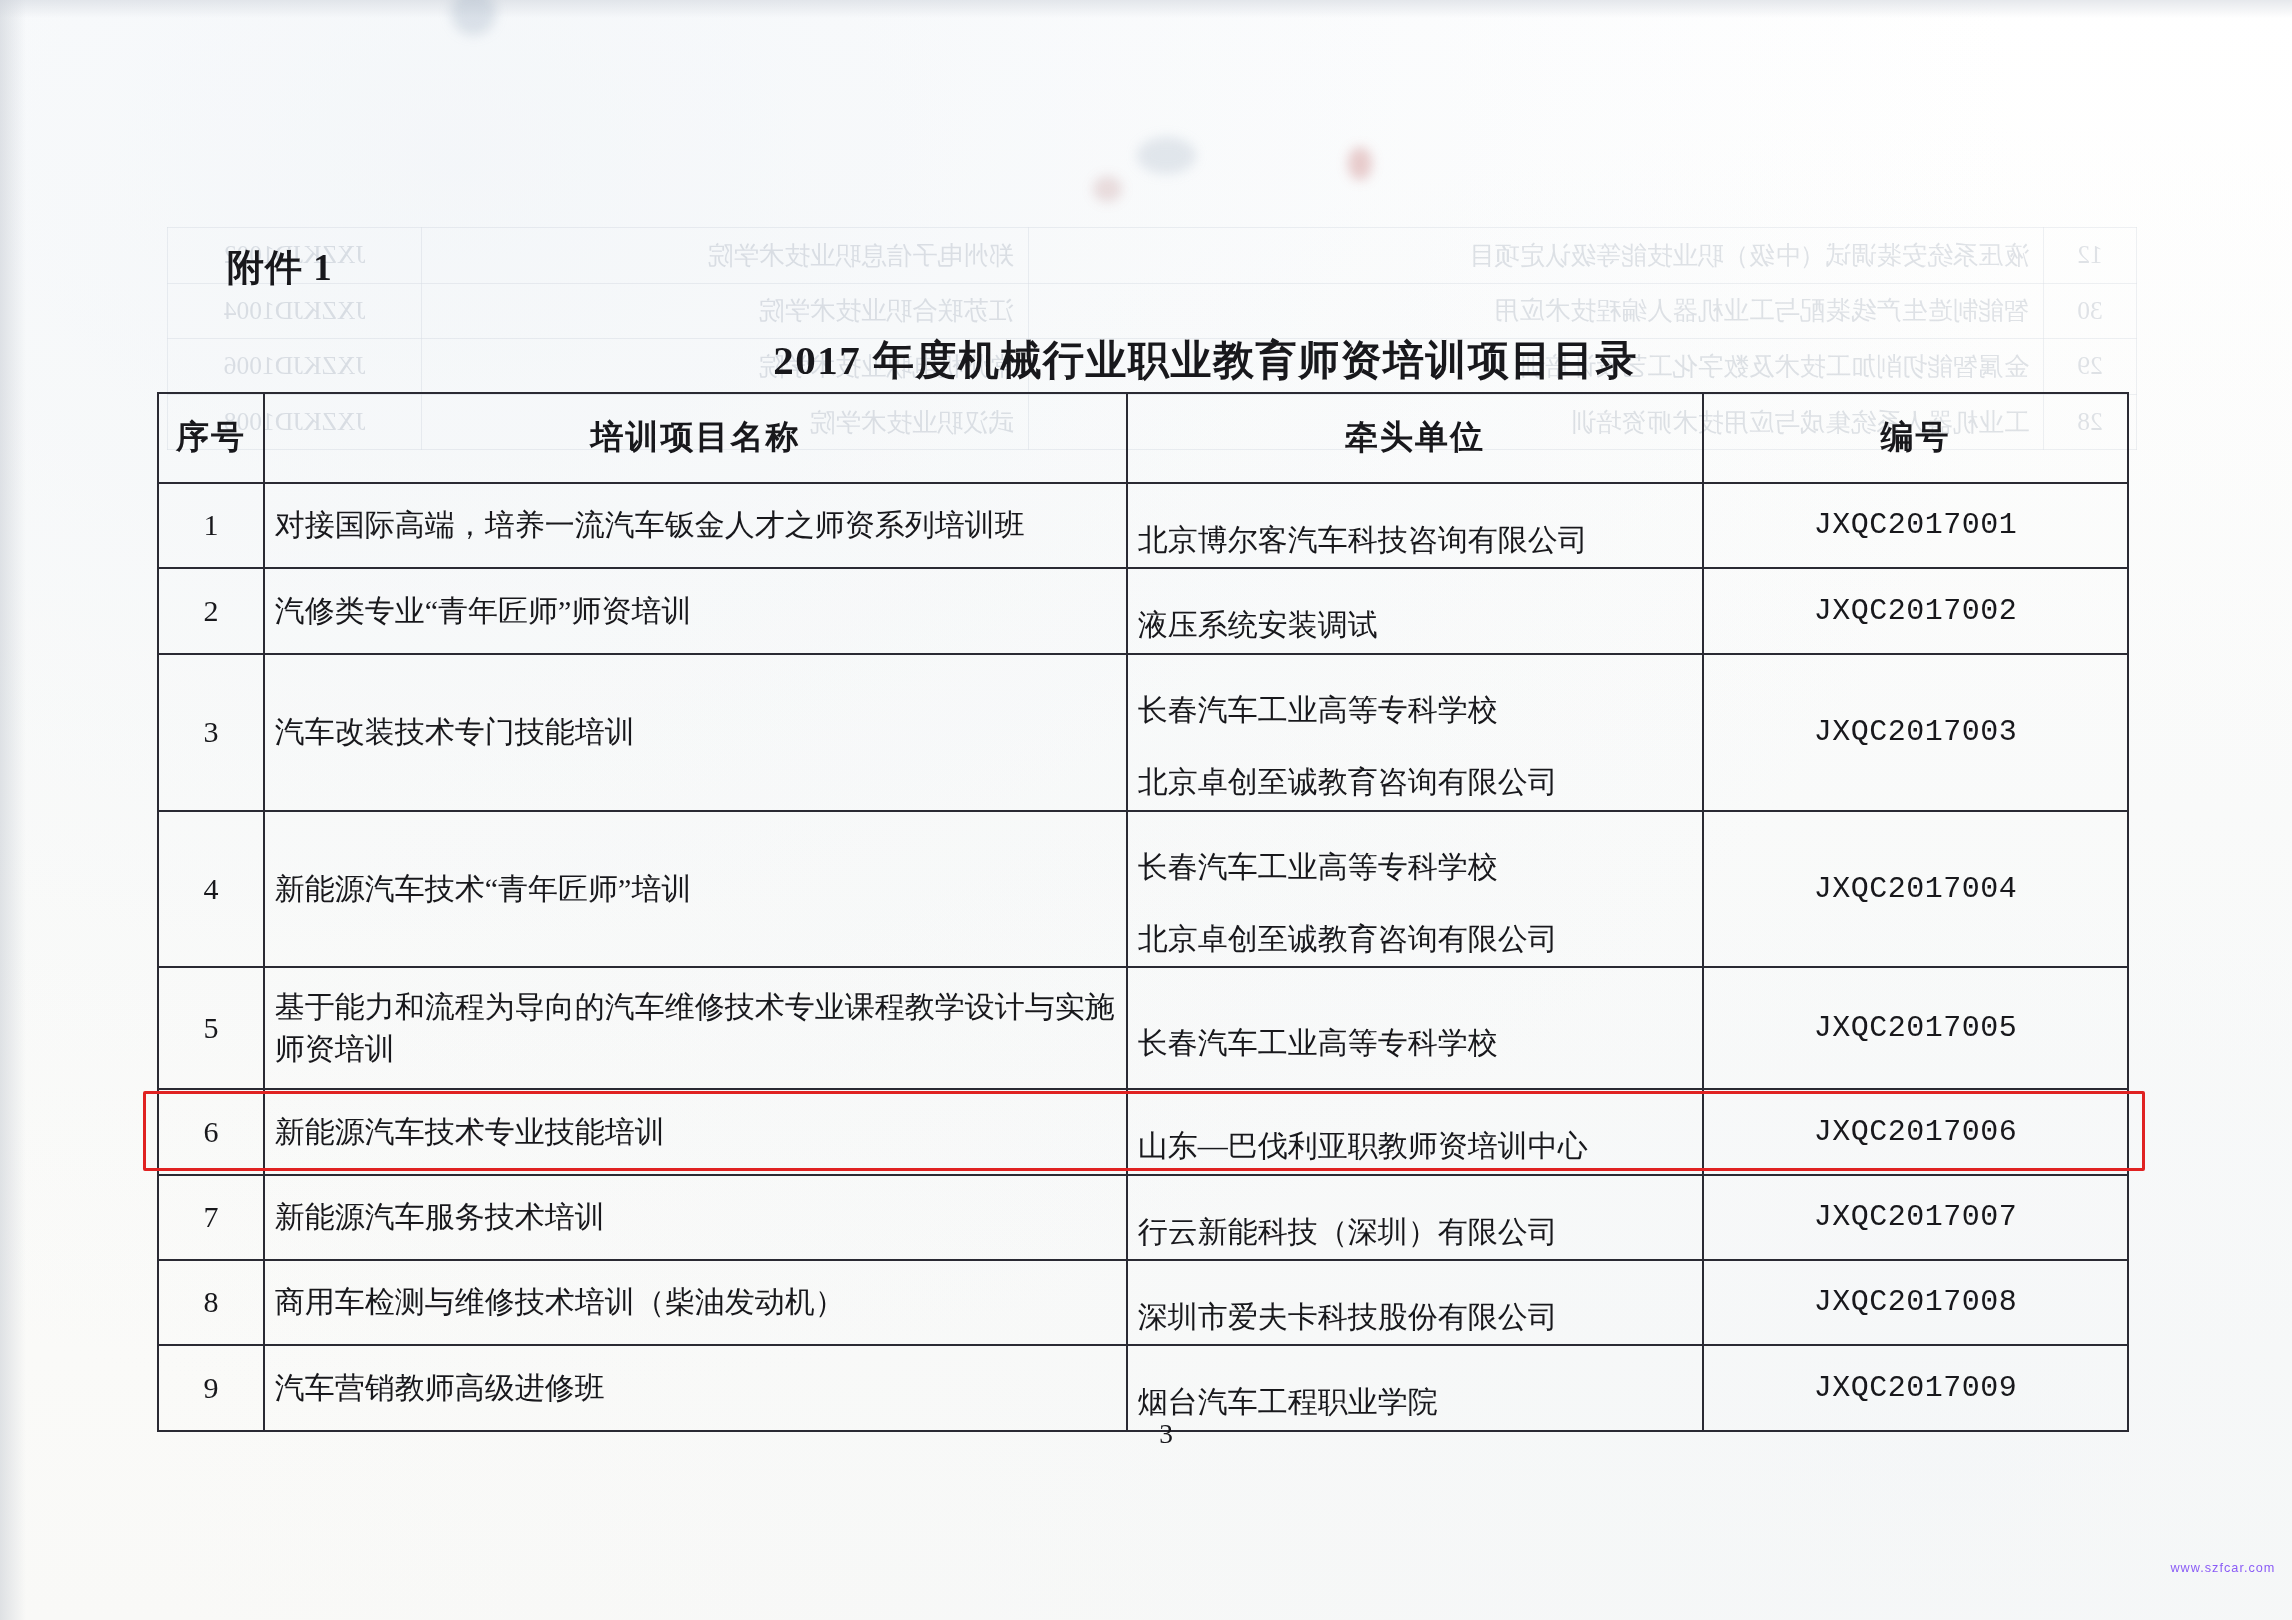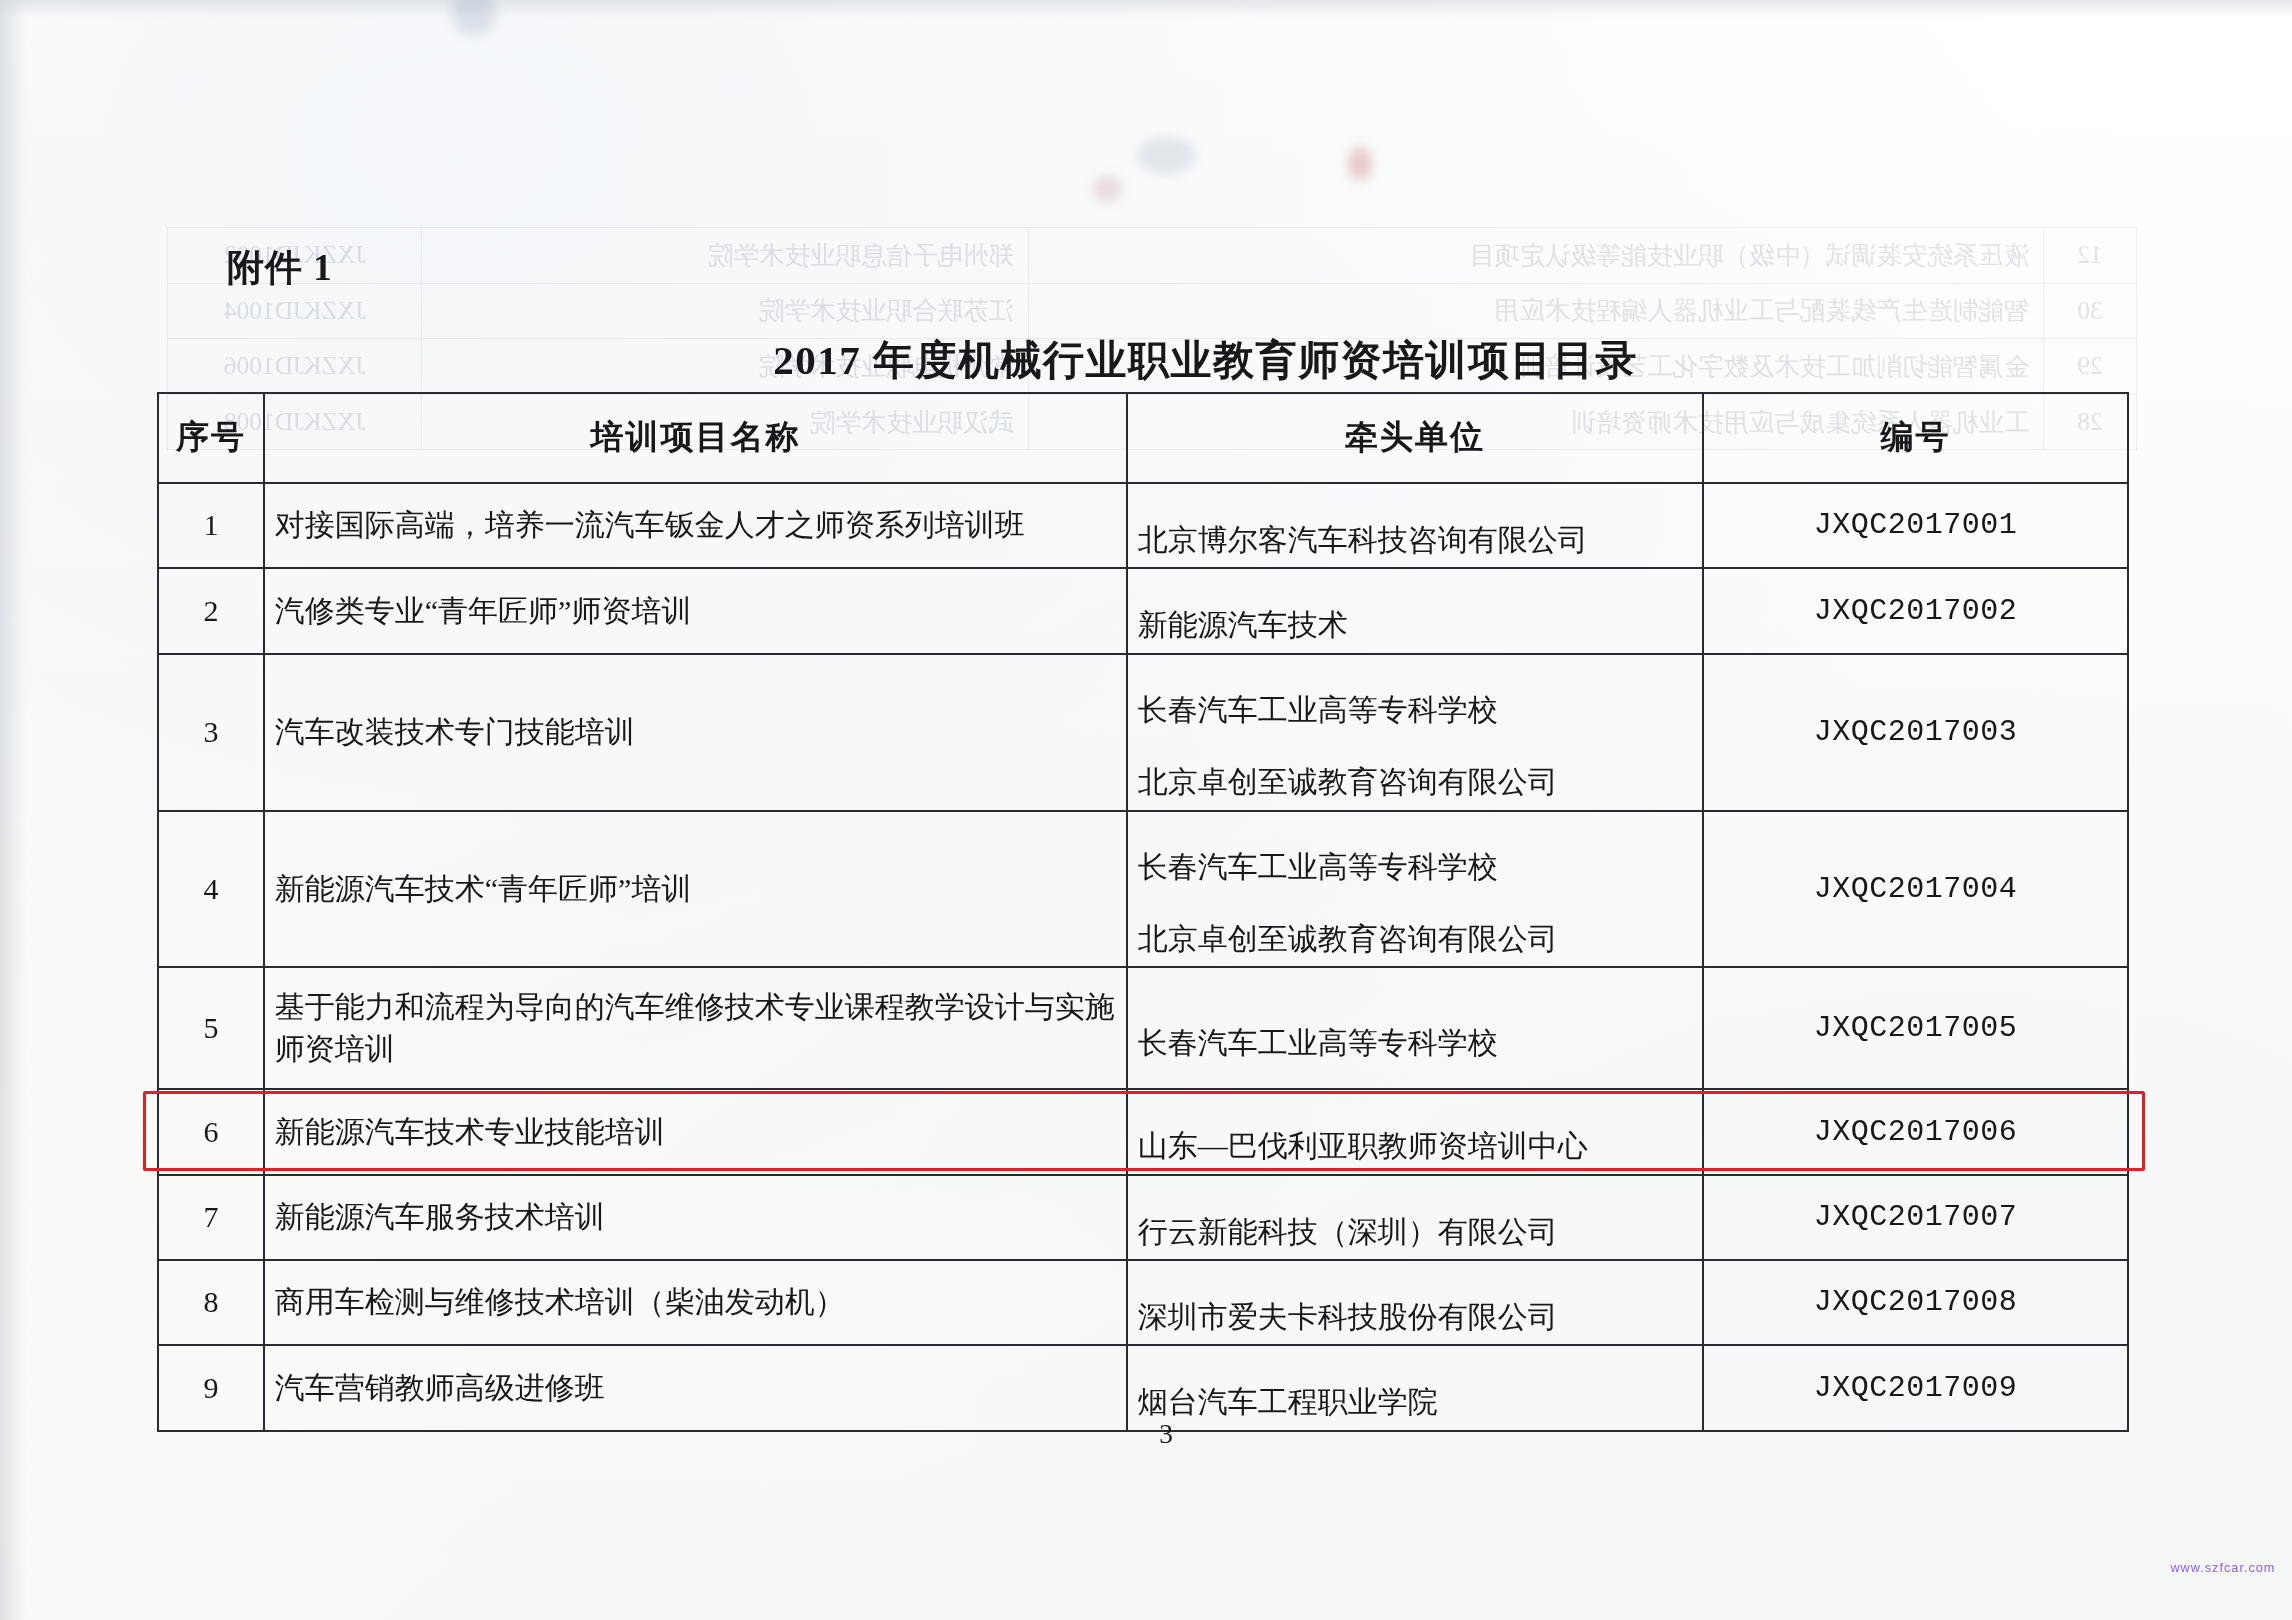--- a/index.html
+++ b/index.html
@@ -253,21 +253,21 @@
           <td class="org">
             <span class="two-line">北京博尔客汽车科技咨询有限公司</span>
           </td>
           <td class="code">JXQC2017001</td>
         </tr>
 
         <tr class="h-1">
           <td class="no">2</td>
           <td class="name">汽修类专业“青年匠师”师资培训</td>
           <td class="org">
-            <span class="two-line">新能源汽车技术</span>
+            <span class="two-line">液压系统安装调试</span>
           </td>
           <td class="code">JXQC2017002</td>
         </tr>
 
         <tr class="h-2">
           <td class="no">3</td>
           <td class="name">汽车改装技术专门技能培训</td>
           <td class="org">
             <span class="two-line">长春汽车工业高等专科学校</span>
             <span class="two-line">北京卓创至诚教育咨询有限公司</span>

